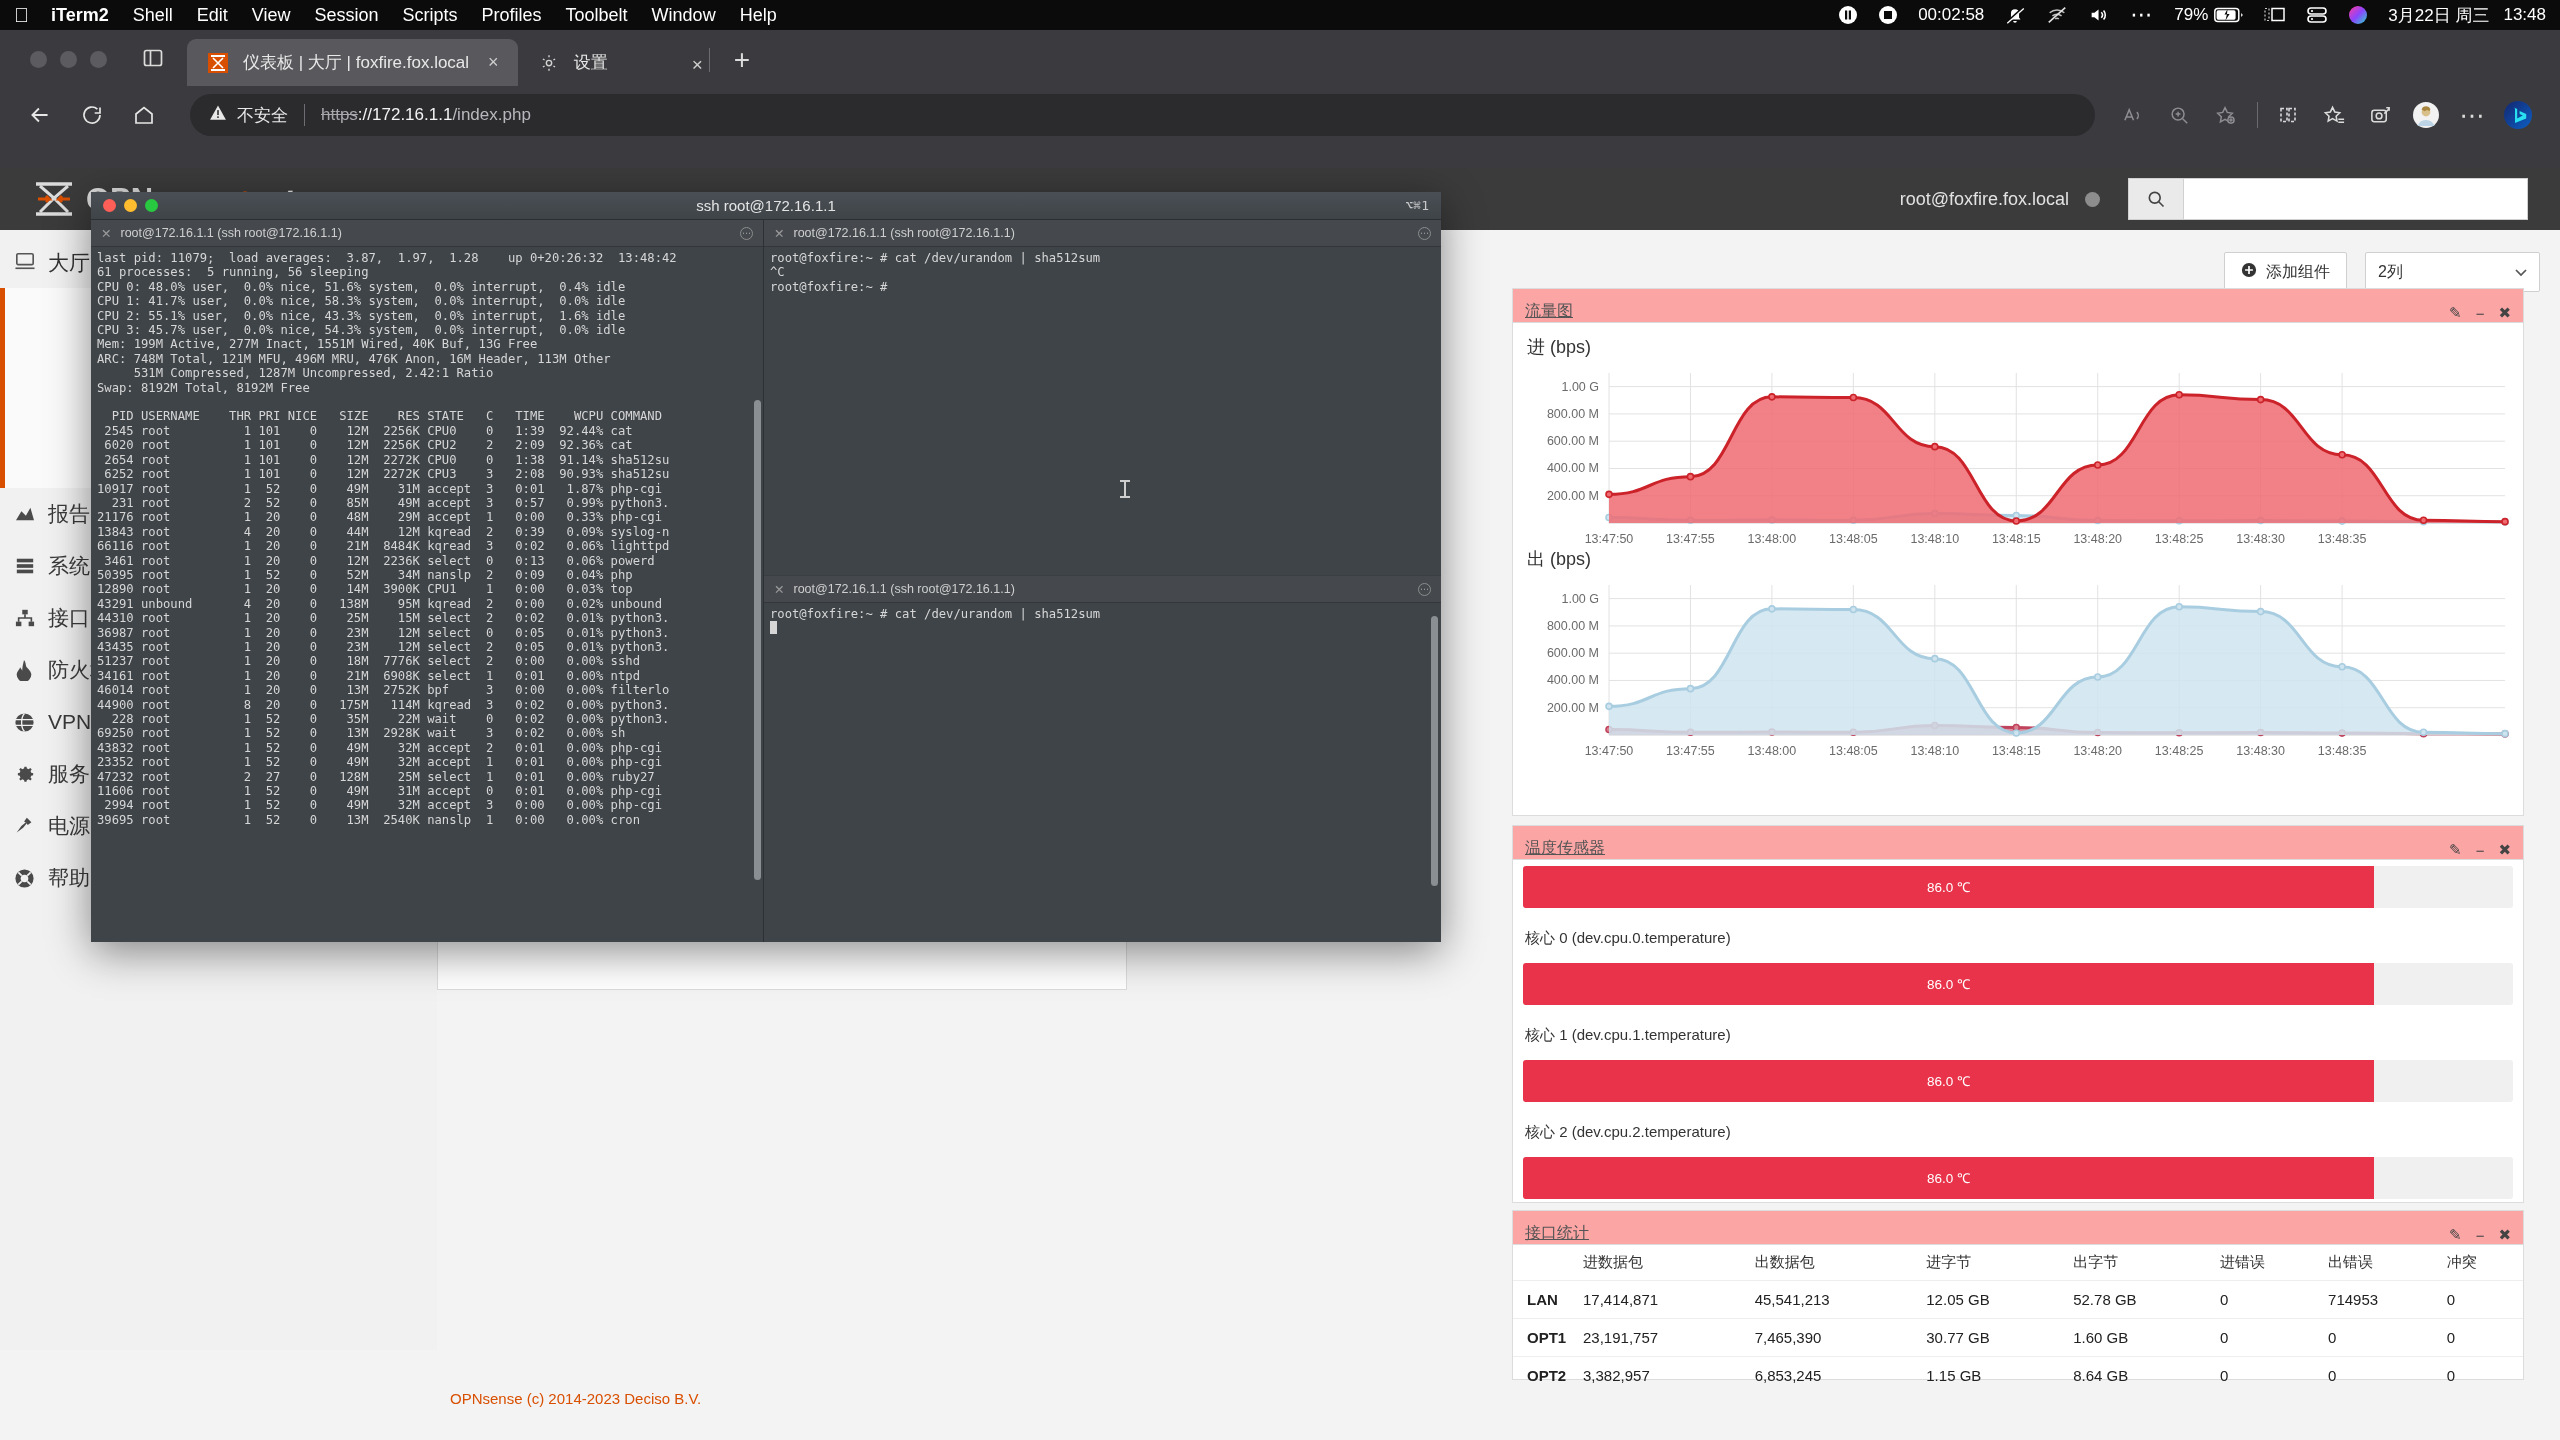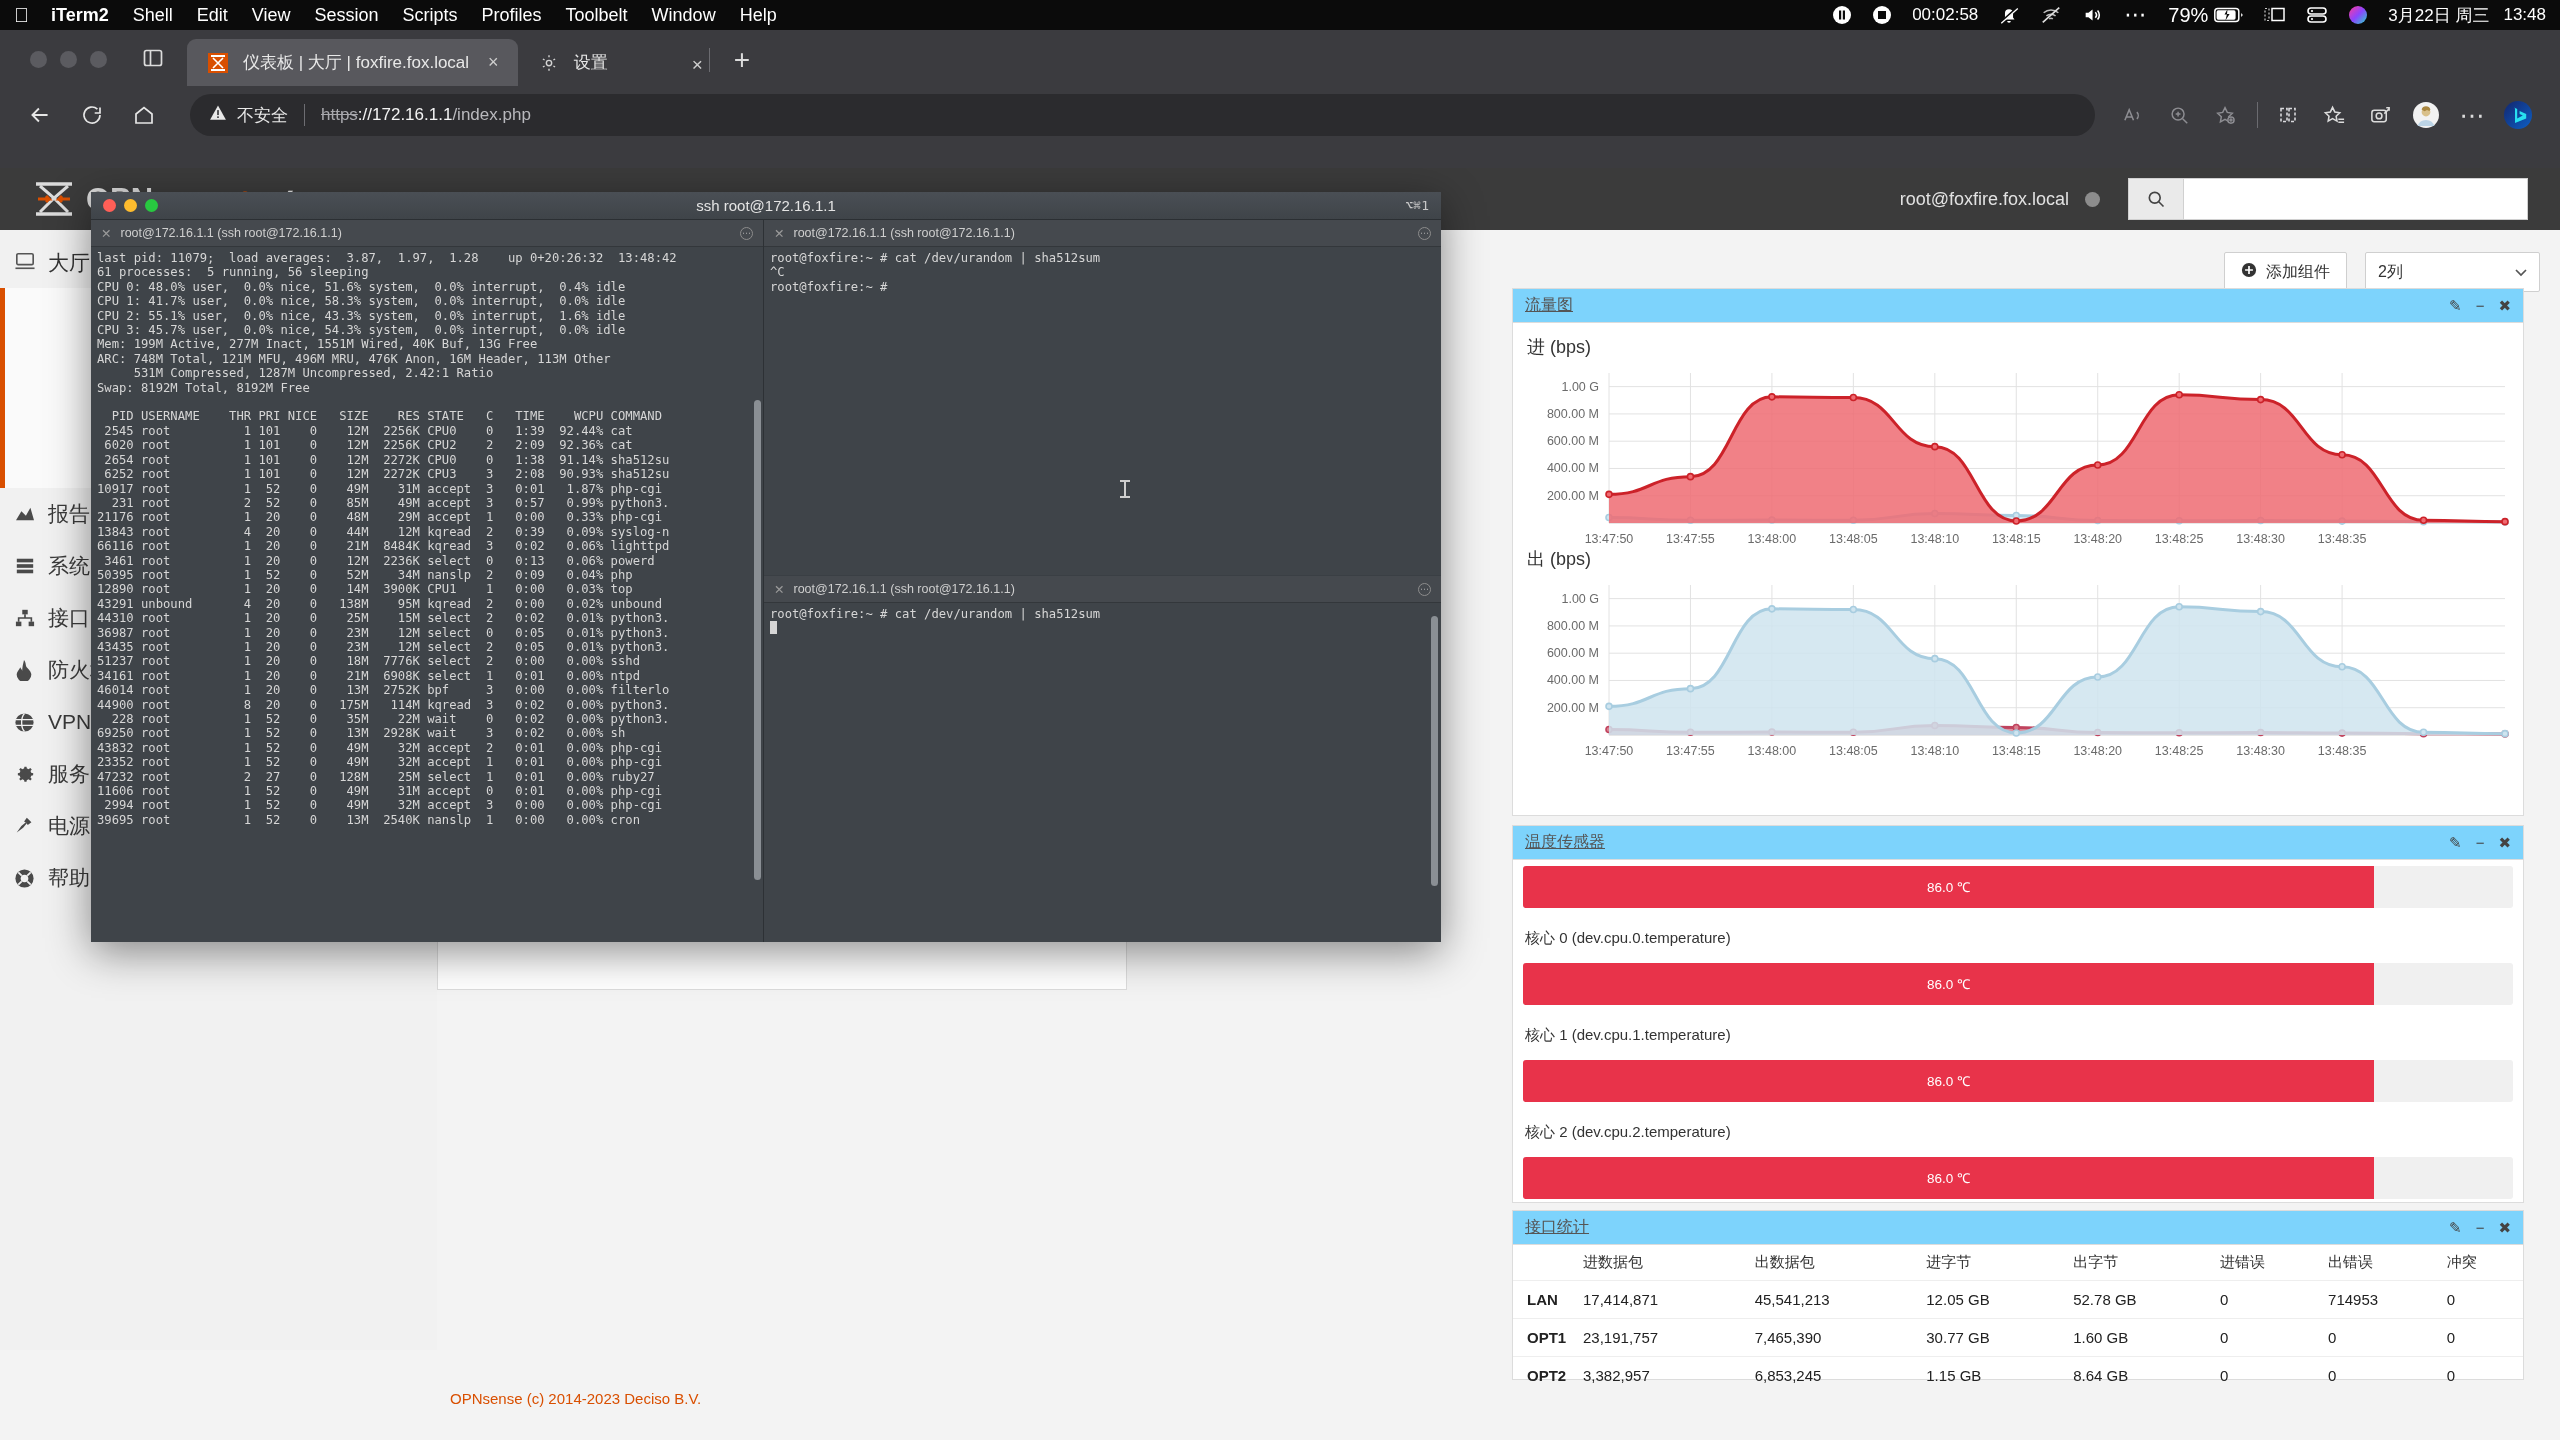--- a/index.html
+++ b/index.html
@@ -100,22 +100,22 @@
     background:#fff; border:1px solid #cfcfcf; height:40px; padding:0 16px; font-size:16px;
     display:flex; align-items:center; gap:9px; color:#333; border-radius:2px;
   }
   .select-cols{
     background:#fff; border:1px solid #cfcfcf; height:40px; width:175px; font-size:16px;
     display:flex; align-items:center; justify-content:space-between; padding:0 12px; color:#333; border-radius:2px;
   }
 
   .widget{ position:absolute; background:#fff; border:1px solid #dcdcdc; }
   .wtitle{
-    height:34px; background:#7dd3fc; border-bottom:1px solid #dcdcdc;
-    display:flex; align-items:center; padding:0 12px; font-size:16px;
+    height:34px; background:#fca5a5; border-bottom:1px solid #dcdcdc;
+    display:flex; align-items:flex-end; padding:0 12px; font-size:16px;
   }
   .wtitle .t{ color:#555; text-decoration:underline; }
   .wtitle .sp{ flex:1; }
   .wtitle .ic{ margin-left:14px; color:#444; font-size:15px; }
 
   
   #w-traffic{ left:1075px; top:58px; width:1012px; height:528px; }
   .chart-label{ font-size:18px; padding:12px 0 4px 14px; color:#333; }
   .chartbox{ position:relative; width:100%; height:172px; }
   .chartbox svg{ display:block; }
@@ -238,21 +238,21 @@
       </svg>
   </span>
   <span class="ri">
     <svg width="22" height="22" viewBox="0 0 24 24">
         <path d="M4 9.5h3L11.5 6v12L7 14.5H4z" fill="#fff"></path>
         <path d="M14.5 9a4.4 4.4 0 0 1 0 6" stroke="#fff" stroke-width="1.7" fill="none"></path>
         <path d="M17 7a7.6 7.6 0 0 1 0 10" stroke="#fff" stroke-width="1.7" fill="none"></path>
       </svg>
   </span>
   <span class="ri" style="letter-spacing:2px;font-size:22px;line-height:10px;">⋯</span>
-  <span class="ri" style="font-size:20px">79%</span>
+  <span class="ri" style="font-size:17px">79%</span>
   <span class="ri" style="margin-left:6px">
     <svg width="30" height="16" viewBox="0 0 30 16">
         <rect x="0.8" y="1.5" width="24" height="13" rx="3" fill="none" stroke="#fff" stroke-width="1.5"></rect>
         <rect x="2.6" y="3.3" width="19" height="9.4" rx="1.6" fill="#fff"></rect>
         <path d="M27 6v4l2-2z" fill="#fff" opacity=".85"></path>
         <path d="M13.5 2.2l-3 5.4h2.4l-1.5 5.8 4.2-6.5h-2.6z" fill="#0b0b0b"></path>
       </svg>
   </span>
   <span class="ri">
     <svg width="22" height="18" viewBox="0 0 22 18">

